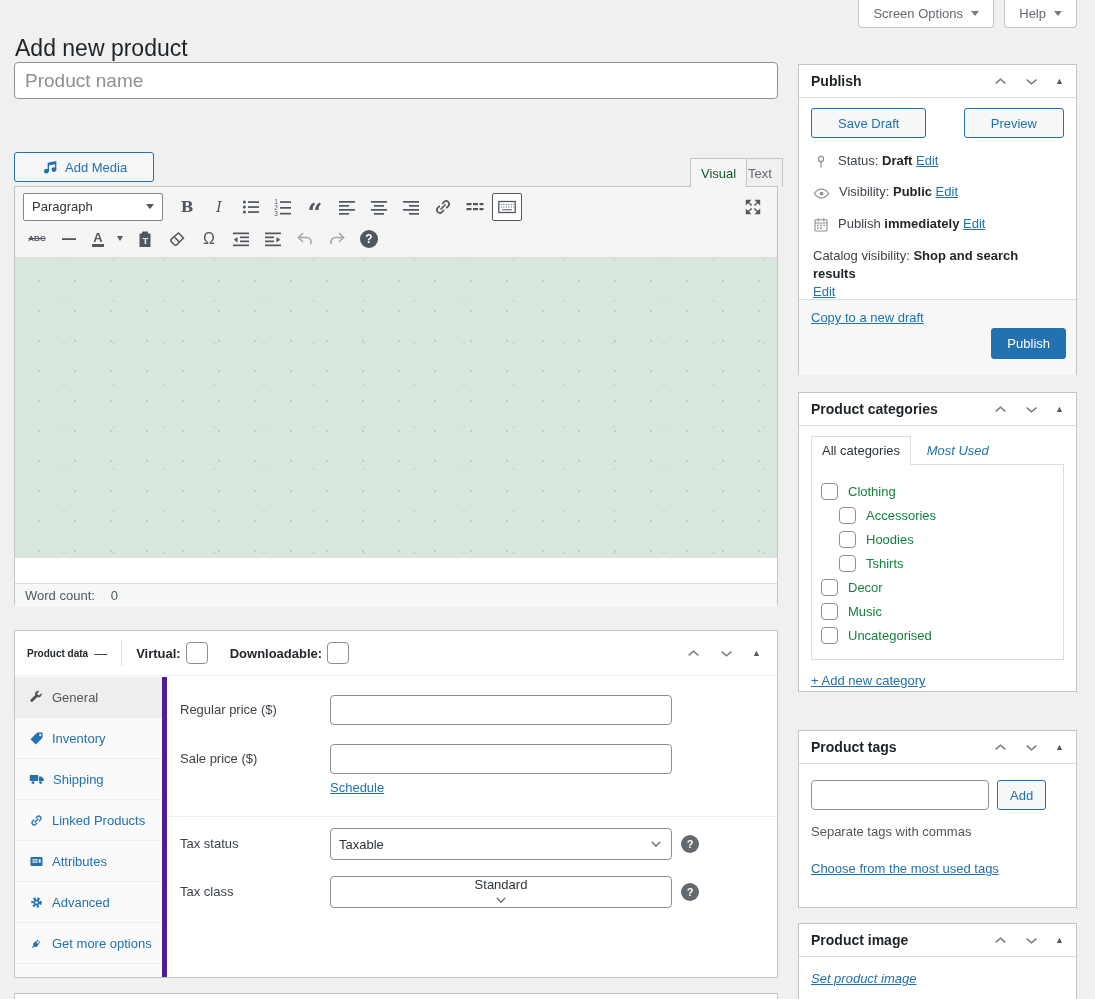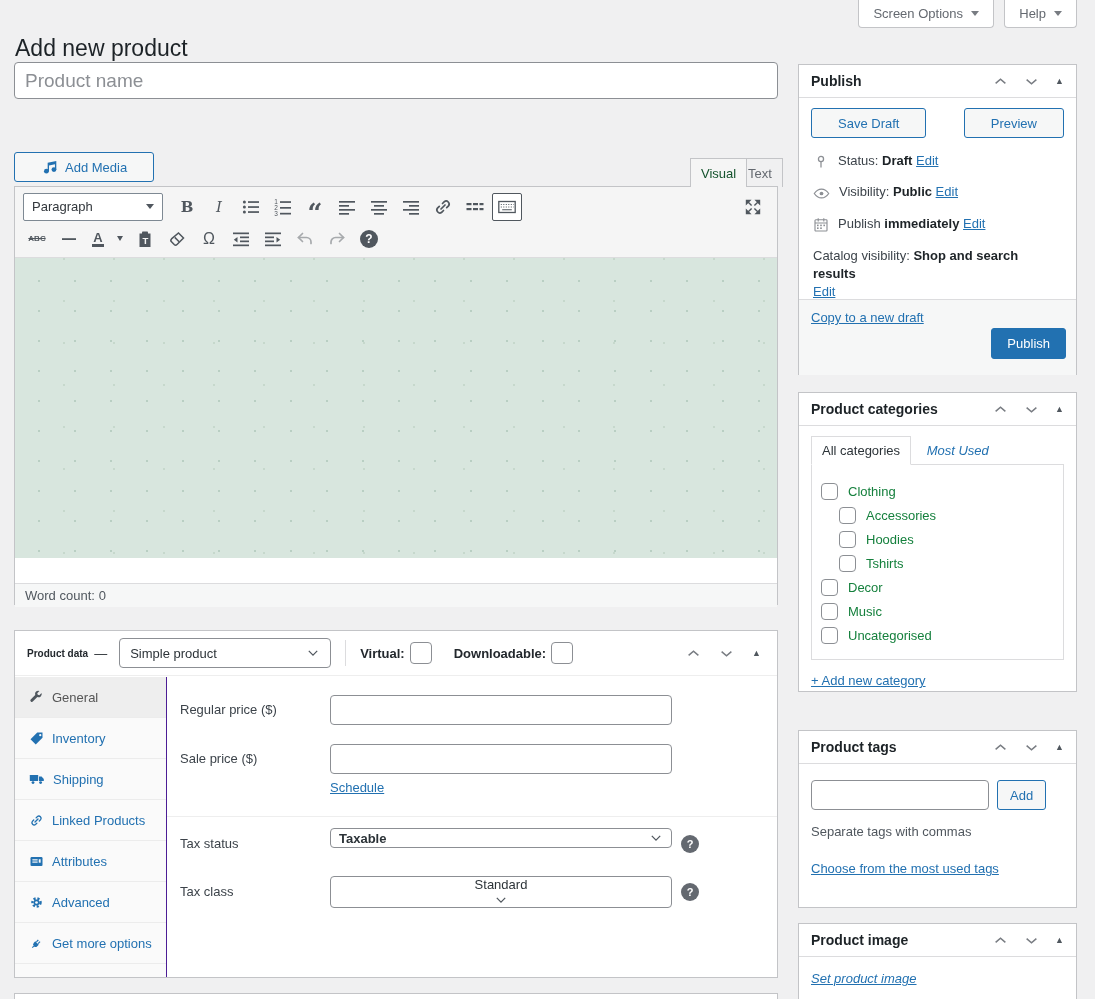--- a/index.html
+++ b/index.html
@@ -38,39 +38,39 @@
     display:flex; align-items:center; justify-content:space-between; padding:0 8px; margin:0 8px 0 2px; color:#32373c; cursor:pointer; }
   .abc { font-size:8px; font-weight:700; text-decoration:line-through; letter-spacing:0; }
   .acolor { font-weight:700; font-size:13px; line-height:13px; border-bottom:3px solid #50575e; padding:0 1px; }
   .qmark { width:18px; height:18px; border-radius:50%; background:#50575e; color:#fff; font-weight:700; font-size:12px;
     display:inline-flex; align-items:center; justify-content:center; }
   .canvas { height:300px; background-color:#d8e6de;
     background-image: radial-gradient(#b9cfc3 1.1px, transparent 1.3px), radial-gradient(#c6d8cc 1px, transparent 1.2px);
     background-size: 36px 30px, 50px 42px; background-position: 6px 8px, 24px 22px; cursor:text; }
   .canvas-white { height:25px; background:#fff; }
   .wordcount { height:24px; background:#f6f7f7; border-top:1px solid #dcdcde; display:flex; align-items:center;
-    padding:4px 10px; color:#50575e; gap:4px; }
+    padding:4px 10px; color:#50575e; gap:16px; }
 
   
   .panel { position:absolute; background:#fff; border:1px solid #c3c4c7; }
   .pd-panel { left:14px; top:630px; width:764px; height:348px; }
   .pd-header { height:45px; display:flex; align-items:center; padding:0 12px; border-bottom:1px solid #eee; }
   .pd-title { font-size:10px; font-weight:700; color:#23282d; }
   .fake-select { background:#fff; border:1px solid #8c8f94; border-radius:4px; display:flex; align-items:center;
     justify-content:space-between; padding:0 10px; color:#2c3338; cursor:pointer; }
   .pd-type { width:212px; height:30px; margin-left:12px; }
   .vsep { width:1px; height:26px; background:#dcdcde; margin:0 14px; }
   .cb { background:#fff; border:1px solid #8c8f94; border-radius:4px; display:inline-block; cursor:pointer; flex:none; }
   .cb-lg { width:22px; height:22px; }
   .cb-sm { width:17px; height:17px; }
   .handle-icons { margin-left:auto; display:flex; align-items:center; gap:16px; color:#787c82; }
   .handle-icons .t { color:#50575e; font-size:9px; cursor:pointer; }
   .handle-icons svg { cursor:pointer; }
   .pd-body { position:absolute; top:46px; bottom:0; left:0; right:0; display:flex; }
-  .pd-tabs { width:152px; background:#fafafa; border-right:1px solid #4c1d95; flex:none; }
+  .pd-tabs { width:152px; background:#fafafa; border-right:5px solid #4c1d95; flex:none; }
   .pd-tab { height:41px; display:flex; align-items:center; gap:8px; padding-left:14px; border-bottom:1px solid #ececec;
     color:#2271b1; cursor:pointer; }
   .pd-tab .ticon { color:#2271b1; display:inline-flex; }
   .pd-tab.active { background:#eee; color:#555; }
   .pd-tab.active .ticon { color:#50575e; }
   .pd-content { position:relative; flex:1; }
   .pd-row-label { position:absolute; left:13px; color:#3c434a; }
   .field { position:absolute; left:163px; width:342px; background:#fff; border:1px solid #8c8f94; border-radius:4px;
     font-size:13px; padding:0 8px; font-family:"Liberation Sans",sans-serif; }
   .divider { position:absolute; left:0; right:0; top:139px; border-top:1px solid #eee; }
@@ -295,26 +295,20 @@
   <div class="wordcount">
     <span>Word count:</span>
     <span>0</span>
   </div>
 </div>
 
 <div class="panel pd-panel">
   <div class="pd-header">
     <span class="pd-title">Product data</span>
     <span style="margin-left:6px;color:#23282d;">—</span>
-    <div class="fake-select pd-type">
-      <span>Simple product</span>
-      <svg width="14" height="14" viewBox="0 0 20 20" fill="none" stroke="#50575e" stroke-width="1.8">
-          <path d="M4 7l6 6 6-6"></path>
-        </svg>
-    </div>
     <span class="vsep"></span>
     <span style="font-weight:700;color:#23282d;">Virtual:</span>
     <span class="cb cb-lg" style="margin-left:5px;"></span>
     <span style="font-weight:700;color:#23282d;margin-left:22px;">Downloadable:</span>
     <span class="cb cb-lg" style="margin-left:5px;"></span>
     <span class="handle-icons" style="gap:18px;padding-right:4px;">
       <svg width="15" height="15" viewBox="0 0 20 20" fill="none" stroke="currentColor" stroke-width="2">
           <path d="M3.5 12.5L10 7l6.5 5.5"></path>
         </svg>
       <svg width="15" height="15" viewBox="0 0 20 20" fill="none" stroke="currentColor" stroke-width="2">
@@ -400,21 +394,21 @@
       </div>
     </div>
     <div class="pd-content">
       <span class="pd-row-label" style="top:25px;">Regular price ($)</span>
       <input class="field" style="top: 18px; height: 30px;">
       <span class="pd-row-label" style="top:74px;">Sale price ($)</span>
       <input class="field" style="top: 67px; height: 30px;">
       <span class="lnk" style="position:absolute;left:163px;top:103px;">Schedule</span>
       <div class="divider"></div>
       <span class="pd-row-label" style="top:159px;">Tax status</span>
-      <div class="fake-select field" style="top:151px;height:20px;font-weight:bold;">
+      <div class="fake-select field" style="top:151px;height:32px;">
         <span>Taxable</span>
         <svg width="14" height="14" viewBox="0 0 20 20" fill="none" stroke="#50575e" stroke-width="1.8">
             <path d="M4 7l6 6 6-6"></path>
           </svg>
       </div>
       <span class="help-tip" style="top:158px;">?</span>
       <span class="pd-row-label" style="top:207px;">Tax class</span>
       <div class="fake-select field" style="top:199px;height:32px;flex-direction:column;">
         <span>Standard</span>
         <svg width="14" height="14" viewBox="0 0 20 20" fill="none" stroke="#50575e" stroke-width="1.8">

